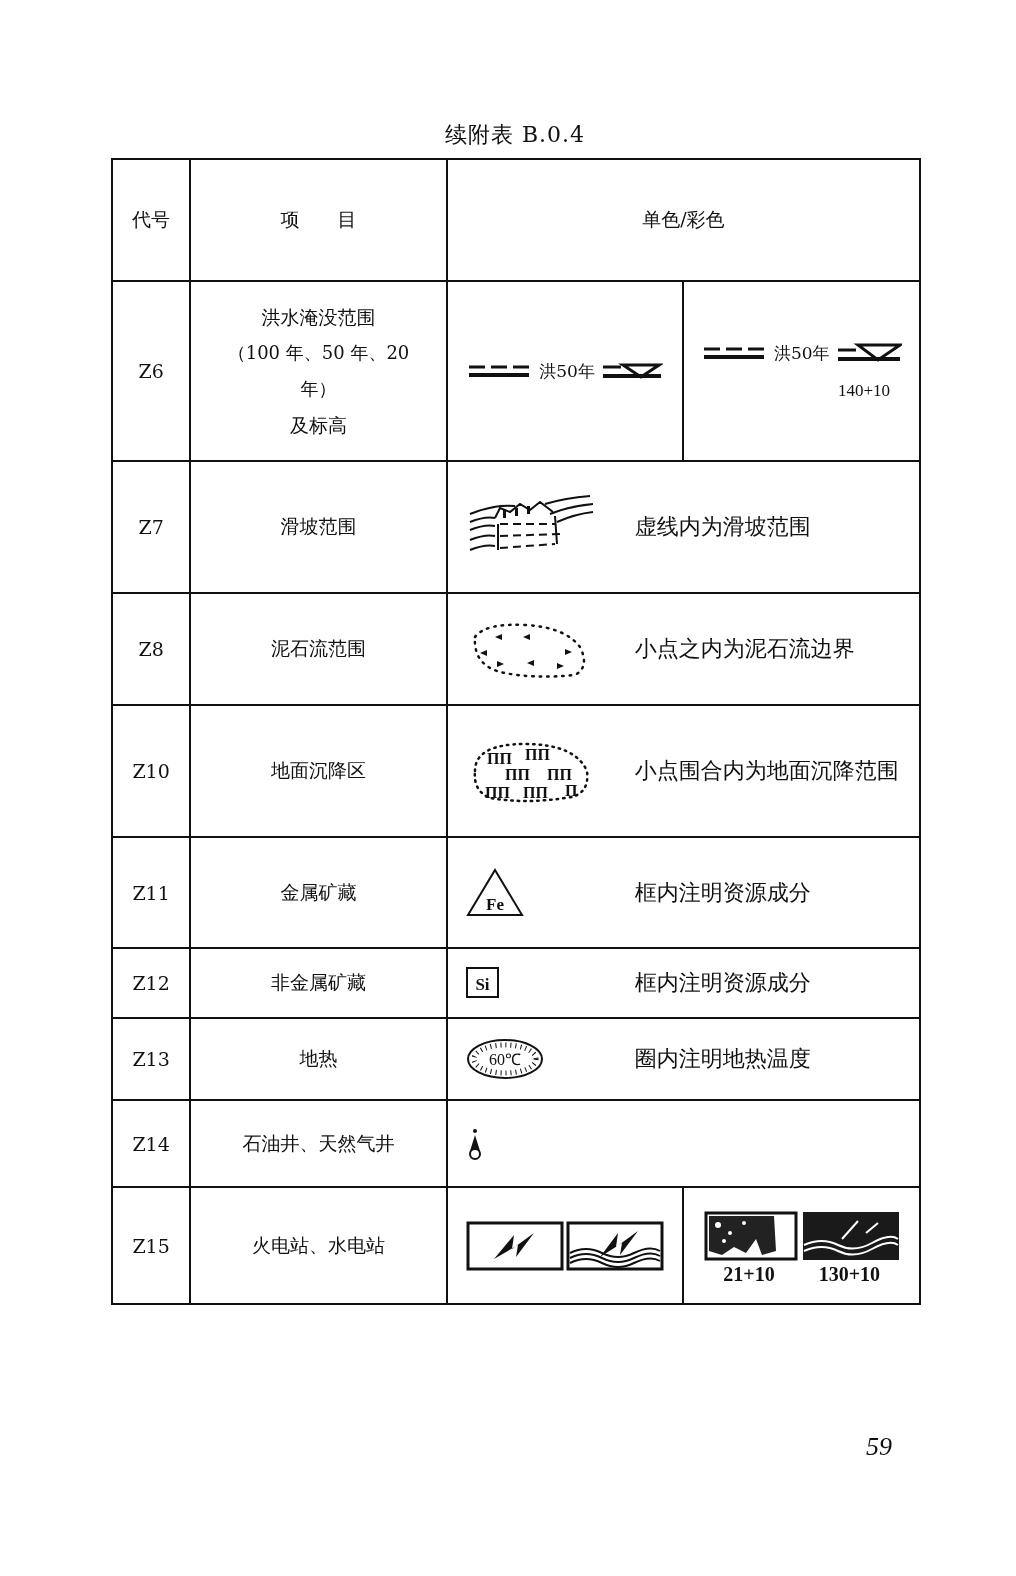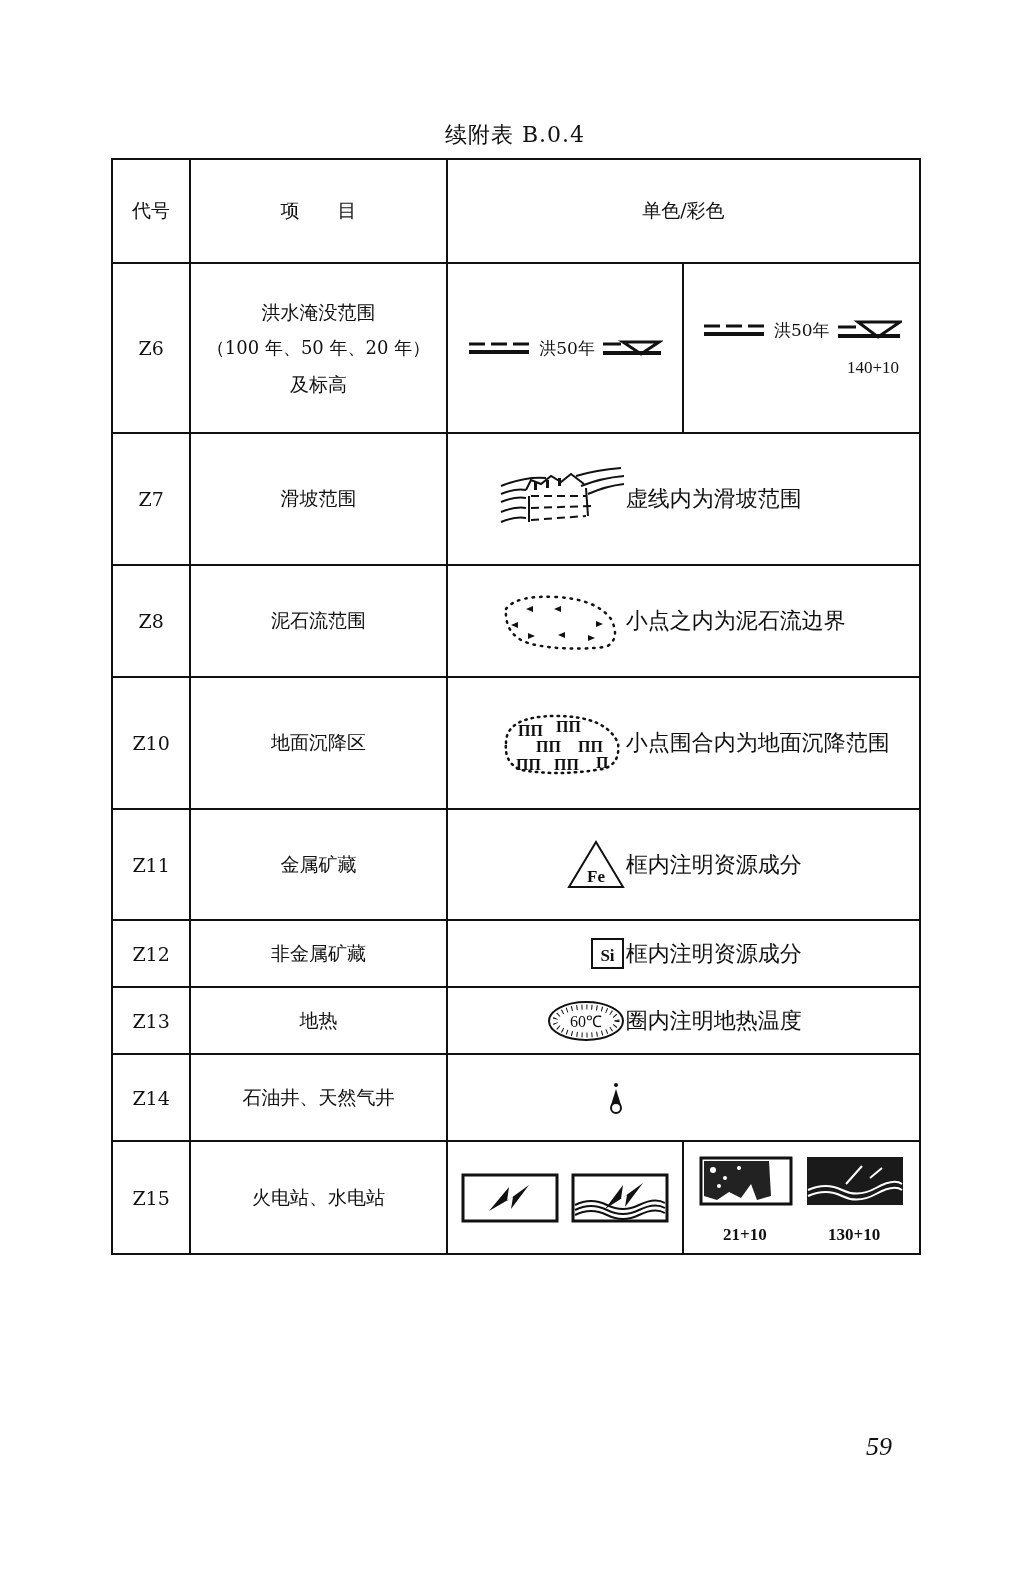--- a/index.html
+++ b/index.html
@@ -1,31 +1,31 @@
 <!DOCTYPE html>
 <html><head>
 <meta charset="utf-8">
 <style>
   html, body { margin: 0; padding: 0; background: #ffffff; }
   body { width: 1016px; height: 1576px; position: relative; font-family: "DejaVu Serif", "Liberation Serif", serif; color: #111; overflow: hidden; }
   .title { position: absolute; left: 0; width: 1030px; top: 120px; text-align: center; font-size: 22px; letter-spacing: 1px; }
   table.sym { position: absolute; left: 111px; top: 158px; width: 810px; border-collapse: collapse; table-layout: fixed; }
-  table.sym td, table.sym th { border: 2px solid #111; text-align: center; vertical-align: middle; font-size: 19px; font-weight: normal; padding: 8px; }
+  table.sym td, table.sym th { border: 2px solid #111; text-align: center; vertical-align: middle; font-size: 19px; font-weight: normal; padding: 17px; }
   table.sym th { height: 86px; }
   .col-code { width: 78px; }
   .col-item { width: 256px; }
   .col-sym { width: 236px; }
   .col-sym2 { width: 236px; }
   .split { display: flex; align-items: center; height: 100%; }
-  .split .icon { width: 170px; display: flex; justify-content: flex-end; align-items: center; }
+  .split .icon { width: 170px; display: flex; justify-content: flex-start; align-items: center; }
   .split .desc { flex: 1; text-align: left; padding-left: 0px; font-size: 22px; }
   .item-multi { line-height: 36px; }
   .elev { font-size: 17px; text-align: right; padding-right: 12px; margin-top: 16px; font-family: "Liberation Serif", serif; }
   .flood { display: flex; align-items: center; justify-content: center; gap: 6px; font-size: 17px; }
-  .num-lbls { display: flex; justify-content: space-around; font-size: 17px; font-weight: bold; font-family: "Liberation Serif", serif; margin-top: 19px; }
+  .num-lbls { display: flex; justify-content: space-around; font-size: 20px; font-weight: bold; font-family: "Liberation Serif", serif; margin-top: 2px; }
   .pagenum { position: absolute; left: 866px; top: 1396px; font-size: 26px; font-style: italic; font-family: "Liberation Serif", serif; margin-top: 36px; }
   svg { display: block; }
 </style>
 </head>
 <body>
 
 <div class="title">续附表 B.0.4</div>
 
 <table class="sym">
   <colgroup>

